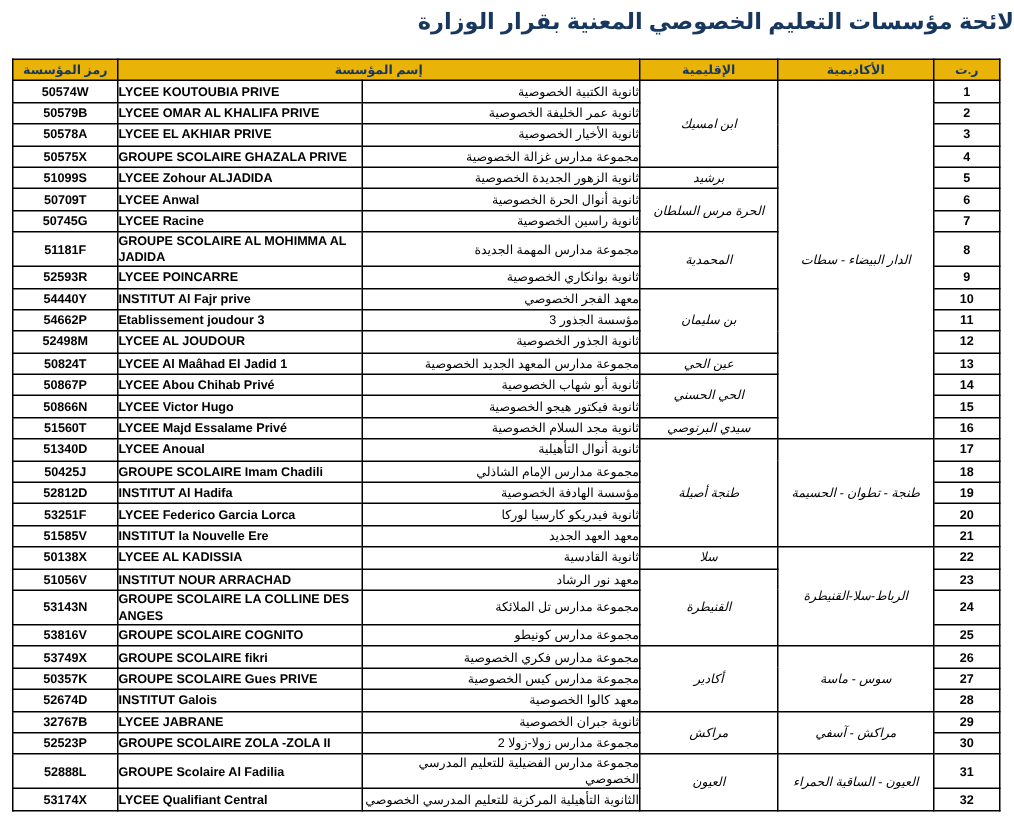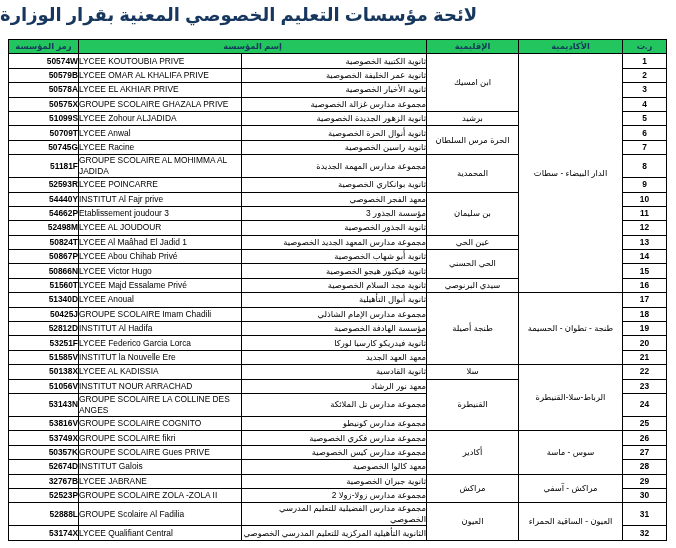--- a/index.html
+++ b/index.html
@@ -14,22 +14,22 @@
     color: #000000;
     overflow: hidden;
   }
   .page {
     width: 676px;
     height: 548px;
     position: relative;
     box-sizing: border-box;
   }
   .doc-title {
-    text-align: left;
-    font-size: 18px;
+    text-align: right;
+    font-size: 15px;
     font-weight: bold;
     color: #17375e;
     padding-top: 7px;
     letter-spacing: 0;
     line-height: 16px;
     direction: rtl;
   }
   .table-wrap {
     padding: 0 9px;
     margin-top: 16px;
@@ -45,21 +45,21 @@
   table.main td {
     border: 1px solid #000000;
     padding: 0;
     margin: 0;
     vertical-align: middle;
     font-size: 8.4px;
     line-height: 11px;
     height: 13.4px;
   }
   thead th {
-    background: #22c55e;
+    background: #eab308;
     color: #17375e;
     font-weight: bold;
     font-size: 9px;
     height: 40px;
     text-align: center;
     border: 1.4px solid #000;
   }
   
   col.c-rt        { width: 44px; }
   col.c-acad      { width: 104px; }
@@ -71,35 +71,36 @@
   td.rt {
     text-align: center;
     font-weight: bold;
     font-size: 8.6px;
     color: #000;
   }
   td.acad, td.prov {
     text-align: center;
     font-size: 8.4px;
     direction: rtl;
+    font-style: italic;
   }
   td.name-ar {
     direction: rtl;
     font-size: 8.4px;
     padding: 0 3px;
   }
   td.name-fr {
     text-align: left;
     direction: ltr;
     font-size: 8.4px;
     padding: 0 0 0 4px;
-    font-weight: 400;
+    font-weight: 700;
   }
   td.code {
-    text-align: right;
+    text-align: center;
     direction: ltr;
     font-weight: bold;
     font-size: 8.4px;
   }
   .hdr-code { }
   .hdr-name { }
 </style>
 </head>
 <body>
 

